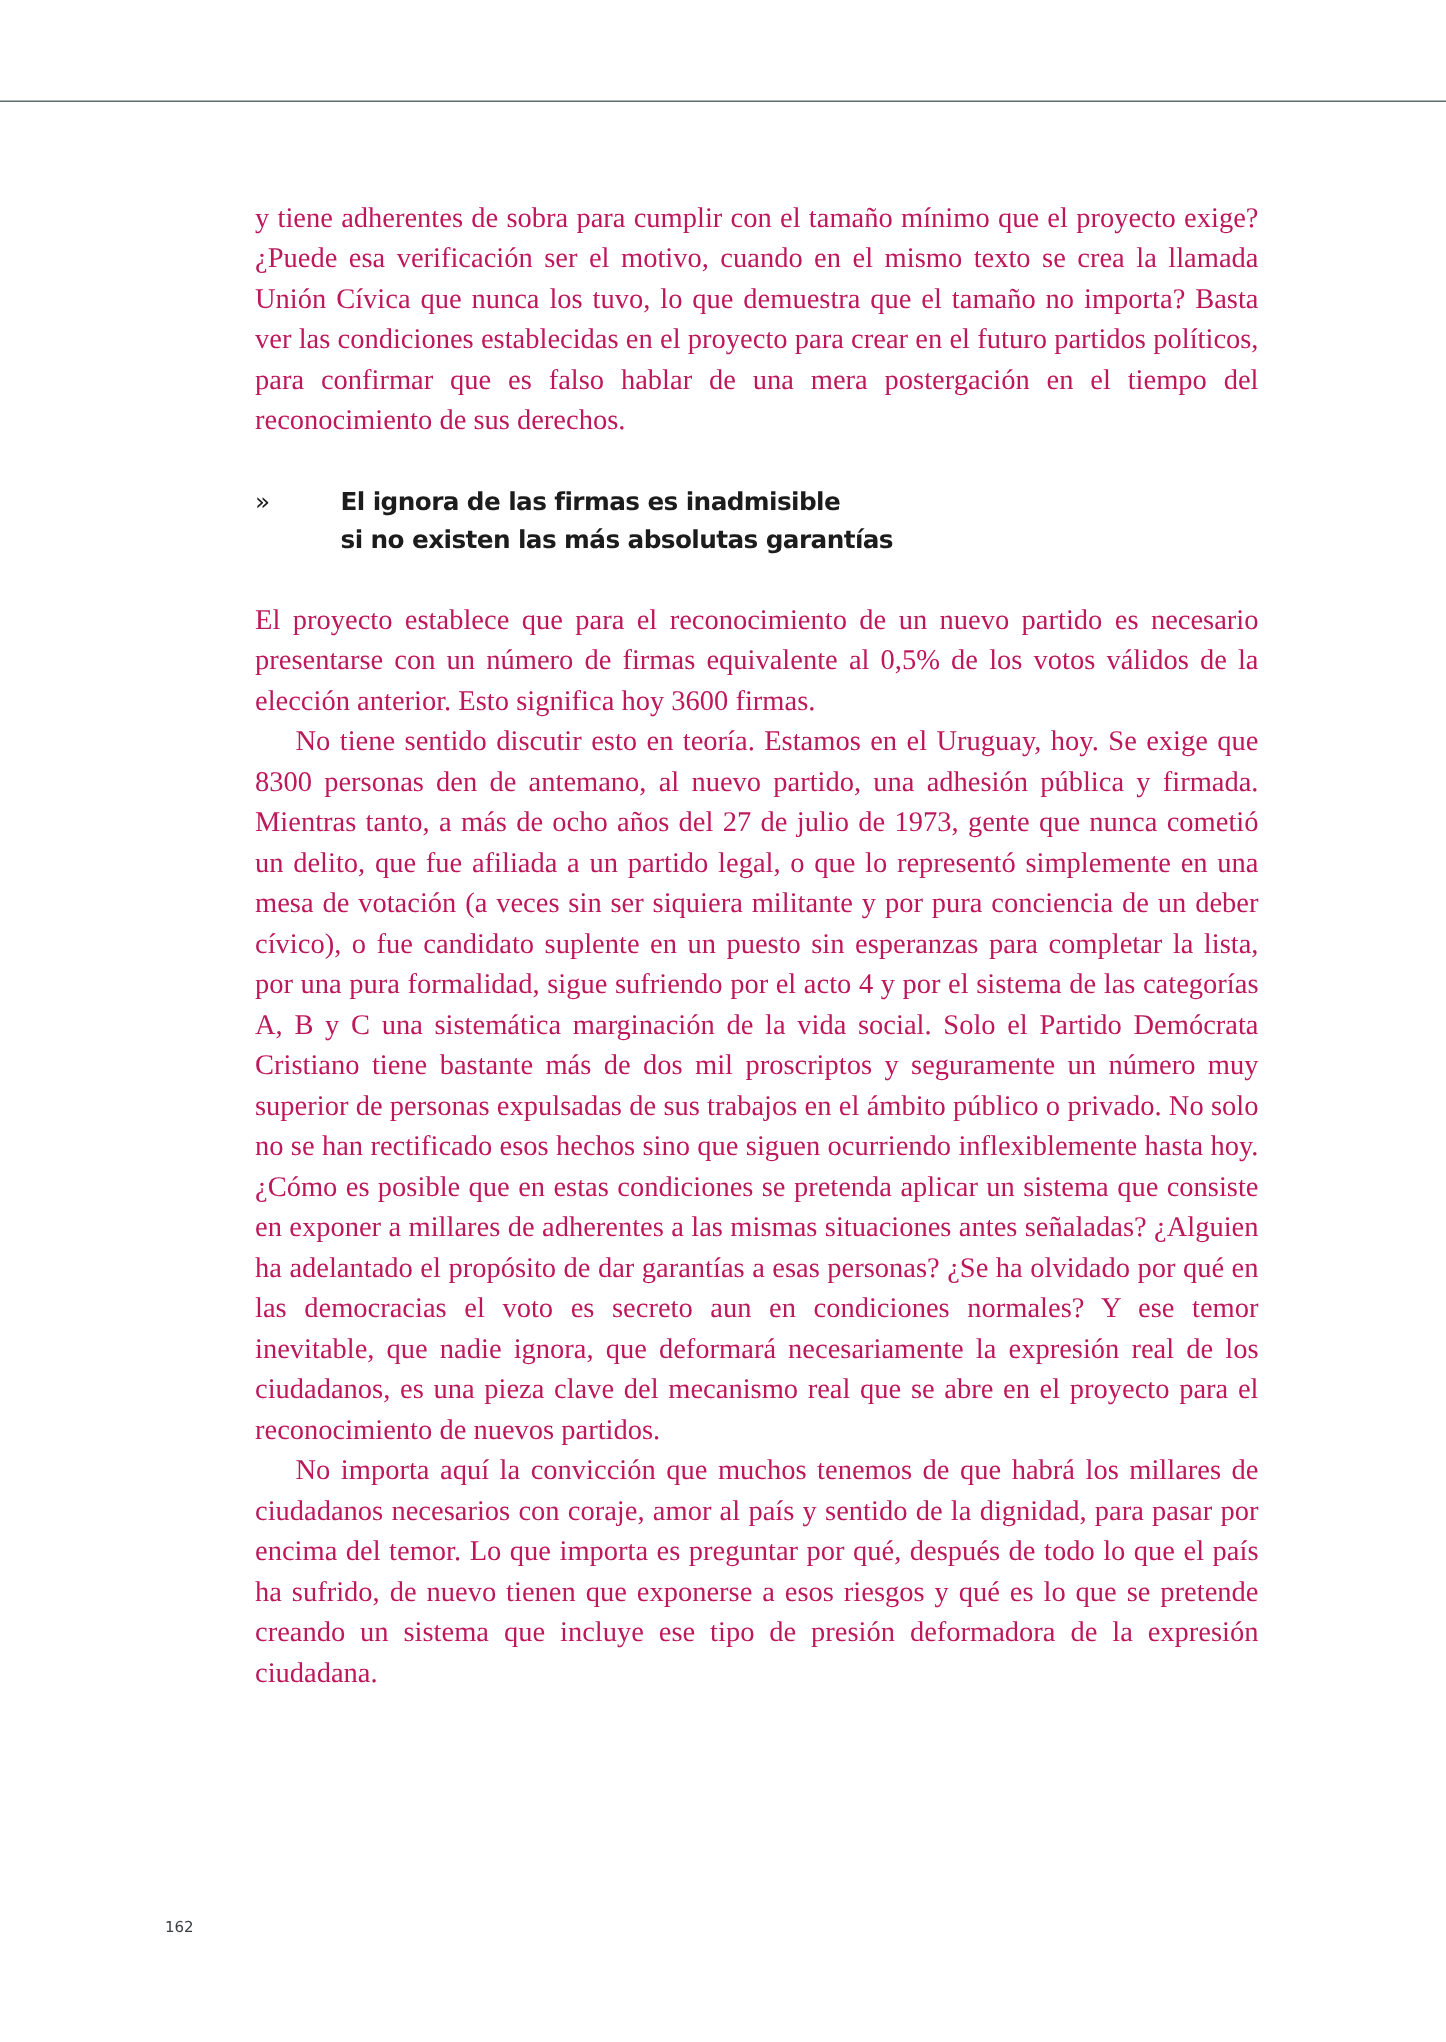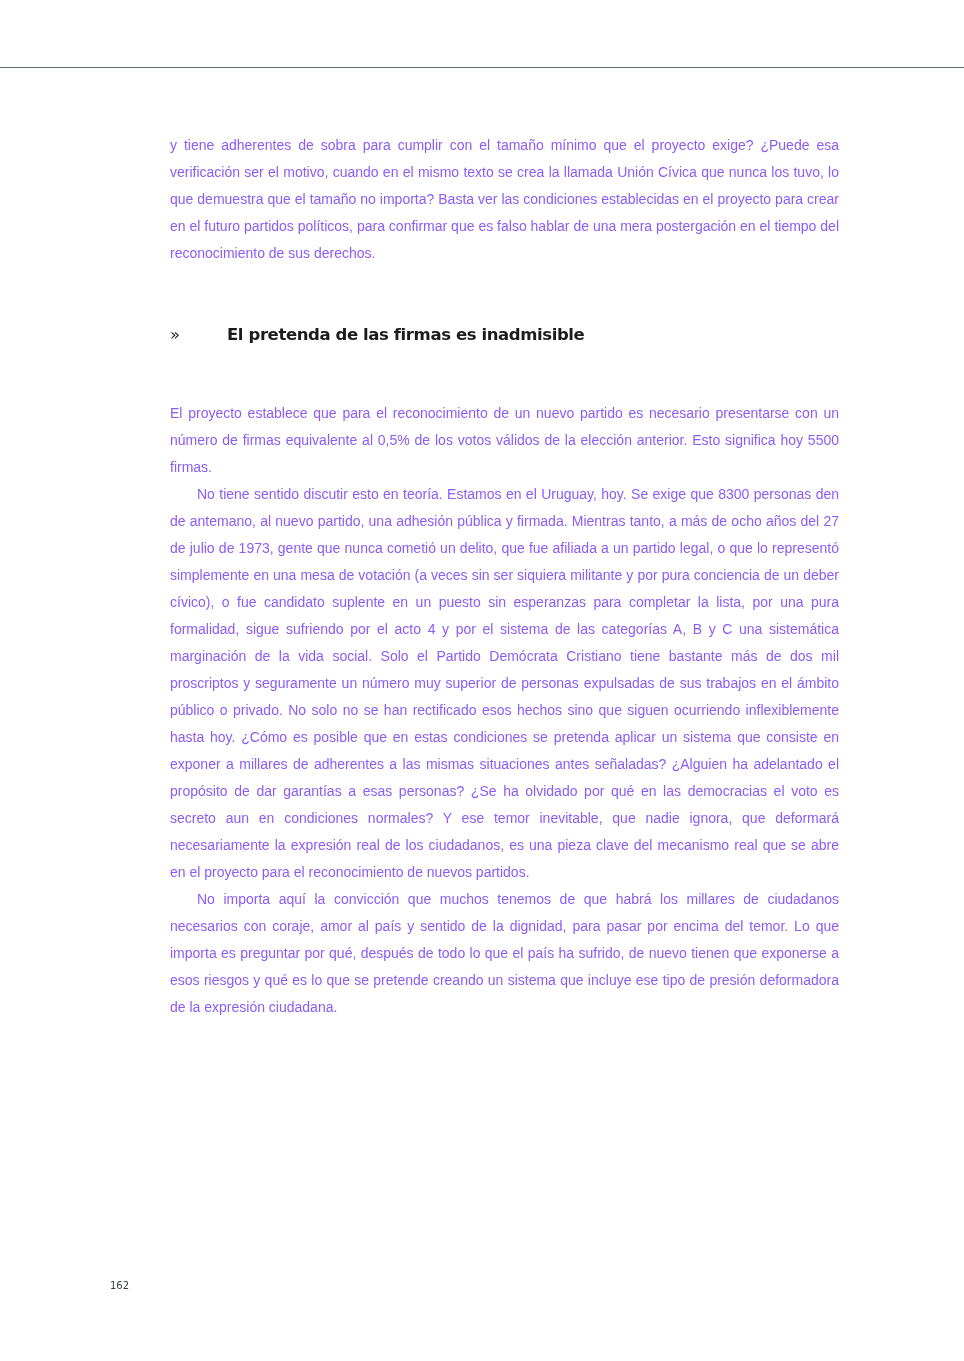--- a/index.html
+++ b/index.html
@@ -1,21 +1,21 @@
 <!DOCTYPE html>
 <html><head>
 <meta charset="utf-8">
 <style>
   html, body { margin: 0; padding: 0; background: #ffffff; }
   body { width: 964px; height: 1361px; position: relative; overflow: hidden; }
   .top-rule { position: absolute; left: 0; top: 67px; width: 964px; height: 1px; background: #5f6b6d; }
   .text-block {
     position: absolute; left: 170px; width: 669px;
-    font-family: Liberation Sans, sans-serif;
-    font-size: 14px; line-height: 27px; color: #8b5cf6;
+    font-family: Liberation Serif, serif;
+    font-size: 19px; line-height: 27px; color: #be185d;
     text-align: justify;
   }
   .text-block p { margin: 0; }
   .text-block p.indent { text-indent: 27px; }
   .block-1 { top: 132px; }
   .block-2 { top: 400px; }
   .heading {
     position: absolute; left: 170px; top: 322px;
     font-family: "DejaVu Sans", "Liberation Sans", sans-serif;
     font-size: 16.5px; line-height: 25px; font-weight: bold; color: #1c1c1c;
@@ -35,23 +35,24 @@
 
 <div class="top-rule"></div>
 
 <div class="text-block block-1">
   <p>y tiene adherentes de sobra para cumplir con el tamaño mínimo que el proyecto exige? ¿Puede esa verificación ser el motivo, cuando en el mismo texto se crea la llamada Unión Cívica que nunca los tuvo, lo que demuestra que el tamaño no importa? Basta ver las condiciones establecidas en el proyecto para crear en el futuro partidos políticos, para confirmar que es falso hablar de una mera postergación en el tiempo del reconocimiento de sus derechos.</p>
 </div>
 
 <div class="heading">
   <span class="marker">»</span>
   <span class="lines">
-    <span class="line">El pretenda de las firmas es inadmisible</span>
+    <span class="line">El ignora de las firmas es inadmisible</span>
+    <span class="line">si no existen las más absolutas garantías</span>
   </span>
 </div>
 
 <div class="text-block block-2">
-  <p>El proyecto establece que para el reconocimiento de un nuevo partido es necesario presentarse con un número de firmas equivalente al 0,5% de los votos válidos de la elección anterior. Esto significa hoy 5500 firmas.</p>
+  <p>El proyecto establece que para el reconocimiento de un nuevo partido es necesario presentarse con un número de firmas equivalente al 0,5% de los votos válidos de la elección anterior. Esto significa hoy 3600 firmas.</p>
   <p class="indent">No tiene sentido discutir esto en teoría. Estamos en el Uruguay, hoy. Se exige que 8300 personas den de antemano, al nuevo partido, una adhesión pública y firmada. Mientras tanto, a más de ocho años del 27 de julio de 1973, gente que nunca cometió un delito, que fue afiliada a un partido legal, o que lo representó simplemente en una mesa de votación (a veces sin ser siquiera militante y por pura conciencia de un deber cívico), o fue candidato suplente en un puesto sin esperanzas para completar la lista, por una pura formalidad, sigue sufriendo por el acto 4 y por el sistema de las categorías A, B y C una sistemática marginación de la vida social. Solo el Partido Demócrata Cristiano tiene bastante más de dos mil proscriptos y seguramente un número muy superior de personas expulsadas de sus trabajos en el ámbito público o privado. No solo no se han rectificado esos hechos sino que siguen ocurriendo inflexiblemente hasta hoy. ¿Cómo es posible que en estas condiciones se pretenda aplicar un sistema que consiste en exponer a millares de adherentes a las mismas situaciones antes señaladas? ¿Alguien ha adelantado el propósito de dar garantías a esas personas? ¿Se ha olvidado por qué en las democracias el voto es secreto aun en condiciones normales? Y ese temor inevitable, que nadie ignora, que deformará necesariamente la expresión real de los ciudadanos, es una pieza clave del mecanismo real que se abre en el proyecto para el reconocimiento de nuevos partidos.</p>
   <p class="indent">No importa aquí la convicción que muchos tenemos de que habrá los millares de ciudadanos necesarios con coraje, amor al país y sentido de la dignidad, para pasar por encima del temor. Lo que importa es preguntar por qué, después de todo lo que el país ha sufrido, de nuevo tienen que exponerse a esos riesgos y qué es lo que se pretende creando un sistema que incluye ese tipo de presión deformadora de la expresión ciudadana.</p>
 </div>
 
 <div class="page-number">162</div>
 
 </body></html>

